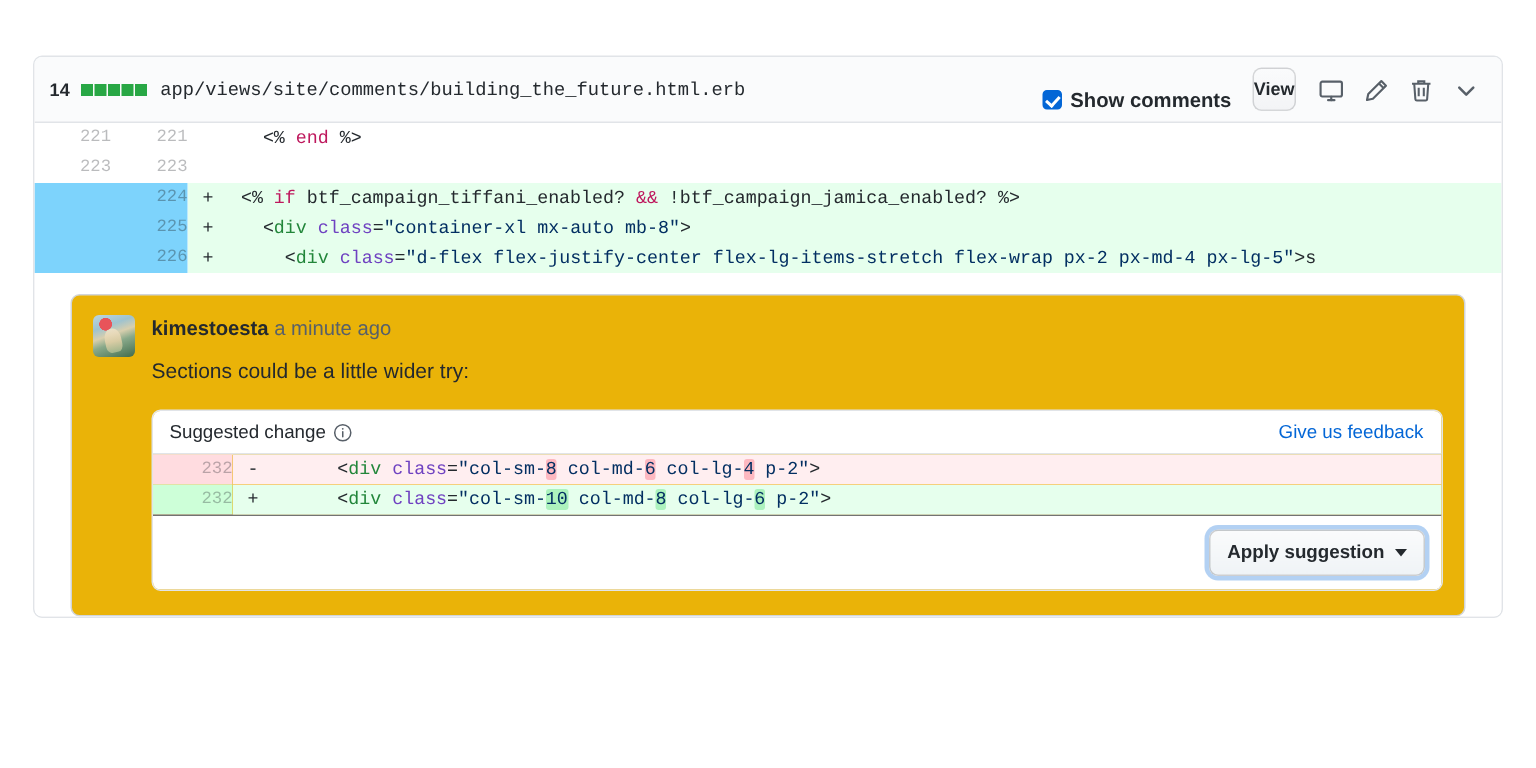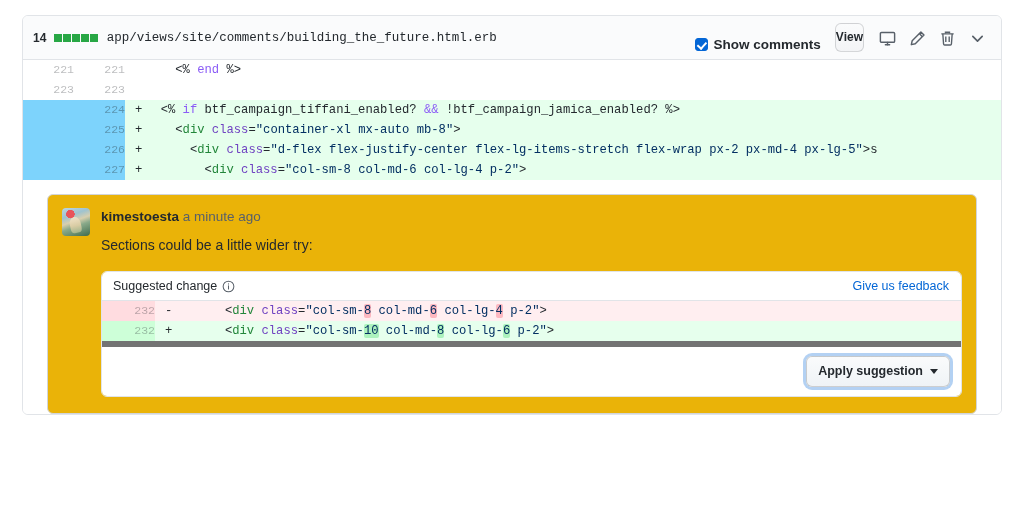--- a/index.html
+++ b/index.html
@@ -13,21 +13,21 @@
   .page {
     position: relative;
     width: 1024px; height: 512px;
     overflow: hidden;
     background: #ffffff;
   }
 
   
   .file {
     position: absolute;
-    left: 22px; top: 15px;
+    left: 22px; top: 37px;
     width: 980px;
     border: 1px solid #e1e4e8;
     border-radius: 6px;
     background: #ffffff;
     overflow: hidden;
   }
 
   
   .file-header {
     display: flex;
@@ -119,21 +119,21 @@
   tr.ctx .ln { background: #ffffff; }
   tr.ctx .code { background: #ffffff; }
 
   tr.add .ln { background: #7dd3fc; color: rgba(27,31,35,.35); }
   tr.add .code { background: #e6ffed; }
 
   
   .s-tag { color: #22863a; }
   .s-attr { color: #6f42c1; }
   .s-str { color: #032f62; }
-  .s-kw { color: #8b5cf6; }
+  .s-kw { color: #be185d; }
   .s-plain { color: #24292e; }
 
   
   .comment-cell { background: #ffffff; padding: 0; }
   .comment-box {
     margin: 14px 24px 0 24px;
     border: 1px solid #d1d5da;
     border-radius: 6px;
     background: #eab308;
     overflow: hidden;
@@ -205,21 +205,21 @@
   tr.sg-del .sg-code { background: #ffeef0; }
   tr.sg-add .sg-ln { background: #cdffd8; }
   tr.sg-add .sg-code { background: #e6ffed; }
   .wdel { background: #fdb8c0; border-radius: 2px; }
   .wadd { background: #acf2bd; border-radius: 2px; }
 
   .sg-footer {
     background: #fff;
     padding: 9px 11px;
     display: flex; justify-content: flex-end;
-    border-top: 6px solid #737373;
+    border-top: 1px solid #737373;
   }
   .btn-apply {
     font-size: 12.5px; font-weight: 600; color: #24292e;
     background: linear-gradient(#fafbfc, #eff3f6);
     border: 1px solid rgba(27,31,35,.2);
     border-radius: 6px;
     padding: 6px 11px;
     line-height: 17px;
     cursor: pointer;
     box-shadow: 0 0 0 3px rgba(3,102,214,.30);
@@ -306,25 +306,20 @@
           <tr class="add">
             <td class="ln"></td>
             <td class="ln">225</td>
             <td class="code"><span class="marker">+</span><span class="txt"><span class="s-plain">    &lt;</span><span class="s-tag">div</span><span class="s-plain"> </span><span class="s-attr">class</span><span class="s-plain">=</span><span class="s-str">"container-xl mx-auto mb-8"</span><span class="s-plain">&gt;</span></span></td>
           </tr>
           <tr class="add">
             <td class="ln"></td>
             <td class="ln">226</td>
             <td class="code"><span class="marker">+</span><span class="txt"><span class="s-plain">      &lt;</span><span class="s-tag">div</span><span class="s-plain"> </span><span class="s-attr">class</span><span class="s-plain">=</span><span class="s-str">"d-flex flex-justify-center flex-lg-items-stretch flex-wrap px-2 px-md-4 px-lg-5"</span><span class="s-plain">&gt;s</span></span></td>
           </tr>
-          <tr class="add">
-            <td class="ln"></td>
-            <td class="ln">227</td>
-            <td class="code"><span class="marker">+</span><span class="txt"><span class="s-plain">        &lt;</span><span class="s-tag">div</span><span class="s-plain"> </span><span class="s-attr">class</span><span class="s-plain">=</span><span class="s-str">"col-sm-8 col-md-6 col-lg-4 p-2"</span><span class="s-plain">&gt;</span></span></td>
-          </tr>
         </tbody>
       <tbody>
         <tr>
           <td class="comment-cell" colspan="3">
 
             <div class="comment-box">
               <div class="comment-inner">
                 <div class="comment-head">
                   <span class="avatar"></span>
                   <div class="comment-body">

